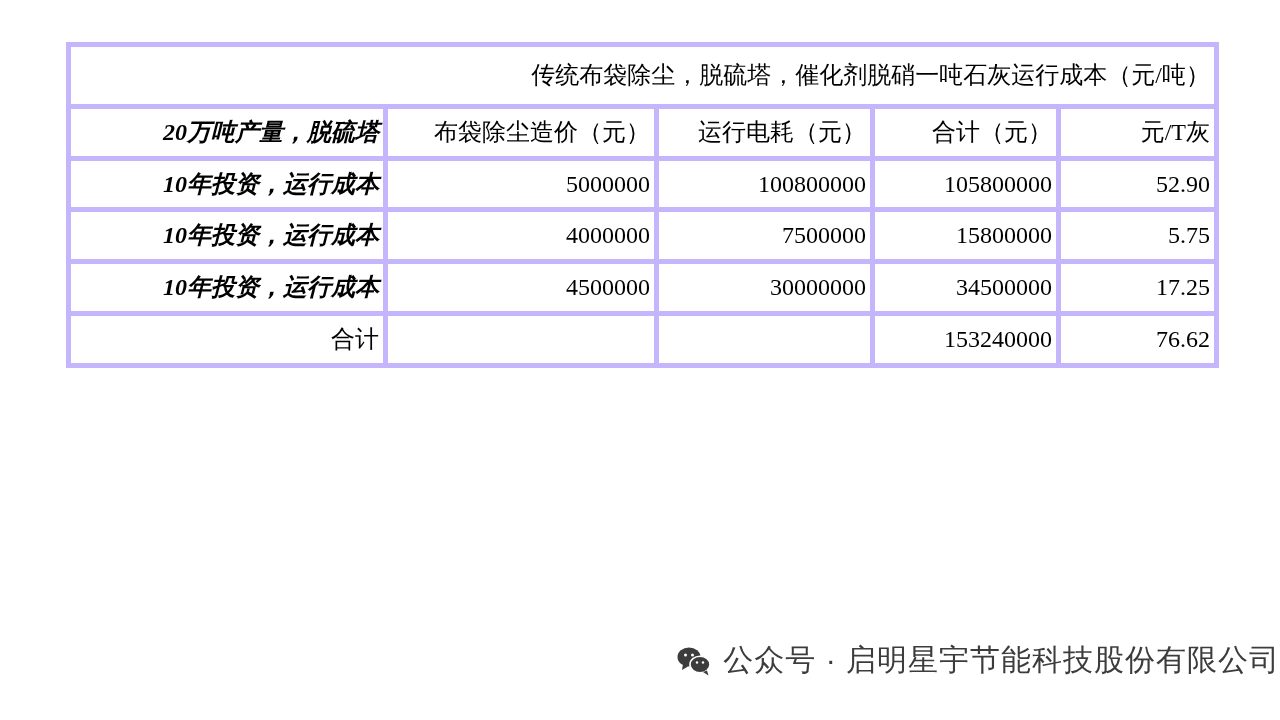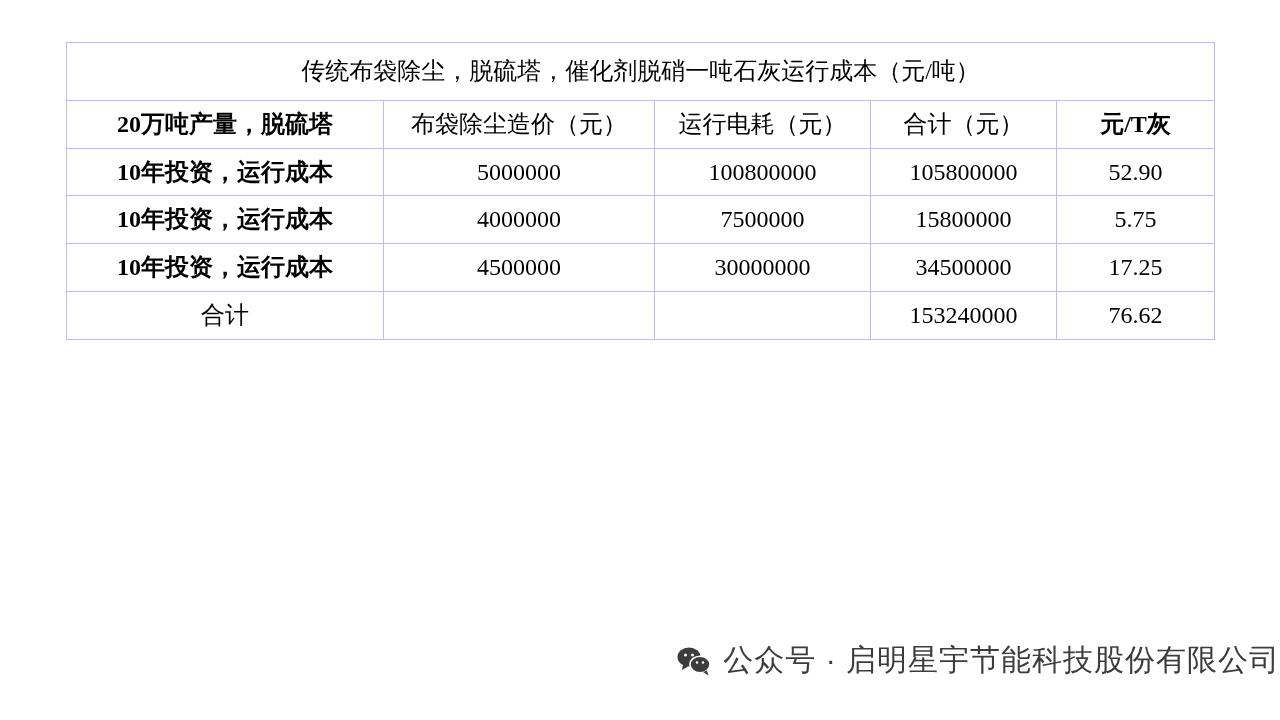--- a/index.html
+++ b/index.html
@@ -24,42 +24,43 @@
     top: 42px;
     width: 1148px;
   }
   table.cost-table {
     border-collapse: collapse;
     table-layout: fixed;
     width: 1148px;
     background: #ffffff;
   }
   table.cost-table td {
-    border: 1px solid #c4b5fd;
-    text-align: center;
+    border: 5px solid #c4b5fd;
+    text-align: right;
     vertical-align: middle;
     font-size: 24px;
     line-height: 1.2;
     padding: 9px 4px;
     white-space: nowrap;
     font-family: "Liberation Serif", "DejaVu Serif", serif;
   }
   .title-cell {
     font-size: 25px;
     padding: 14px 4px !important;
   }
   .bold {
-    font-weight: bold;
+    font-weight: normal;
   }
   .num {
     font-family: "Liberation Serif", "DejaVu Serif", serif;
   }
   .rowlabel {
     font-weight: bold;
     font-size: 23px;
+    font-style: italic;
   }
   .small-pad {
     padding: 12px 2px !important;
   }
   .footer {
     position: absolute;
     left: 0;
     top: 640px;
     width: 1280px;
     text-align: right;

